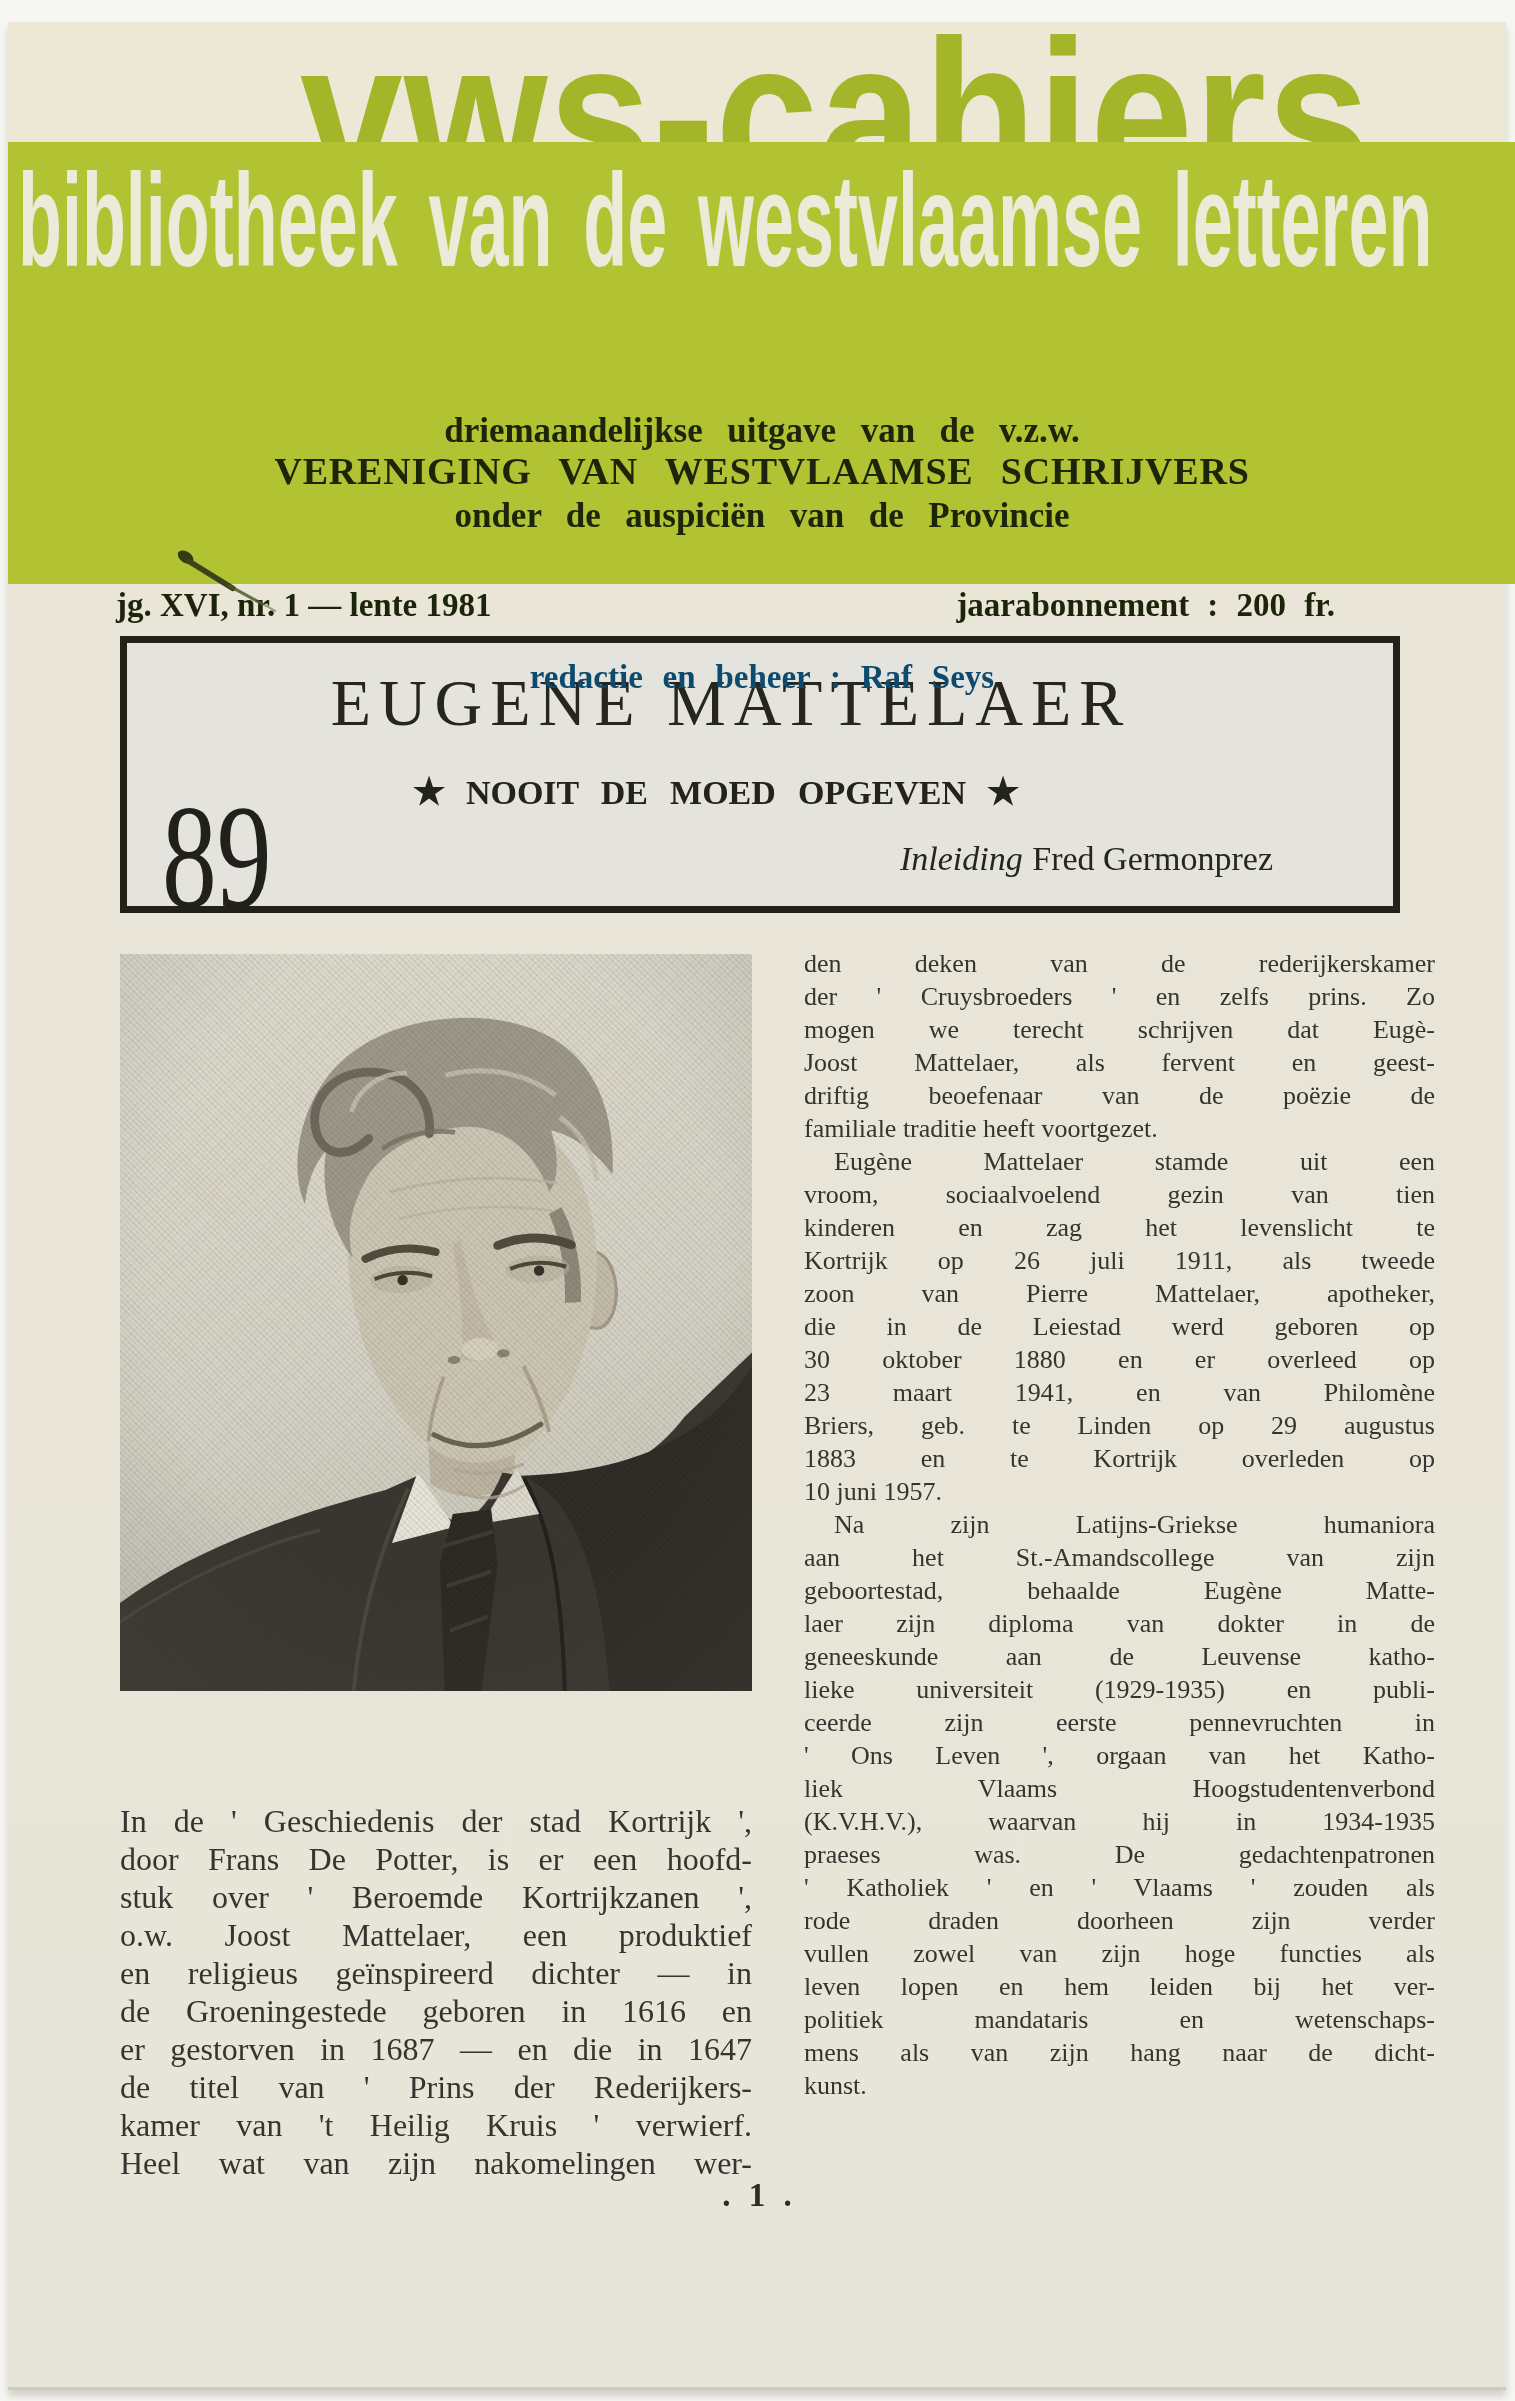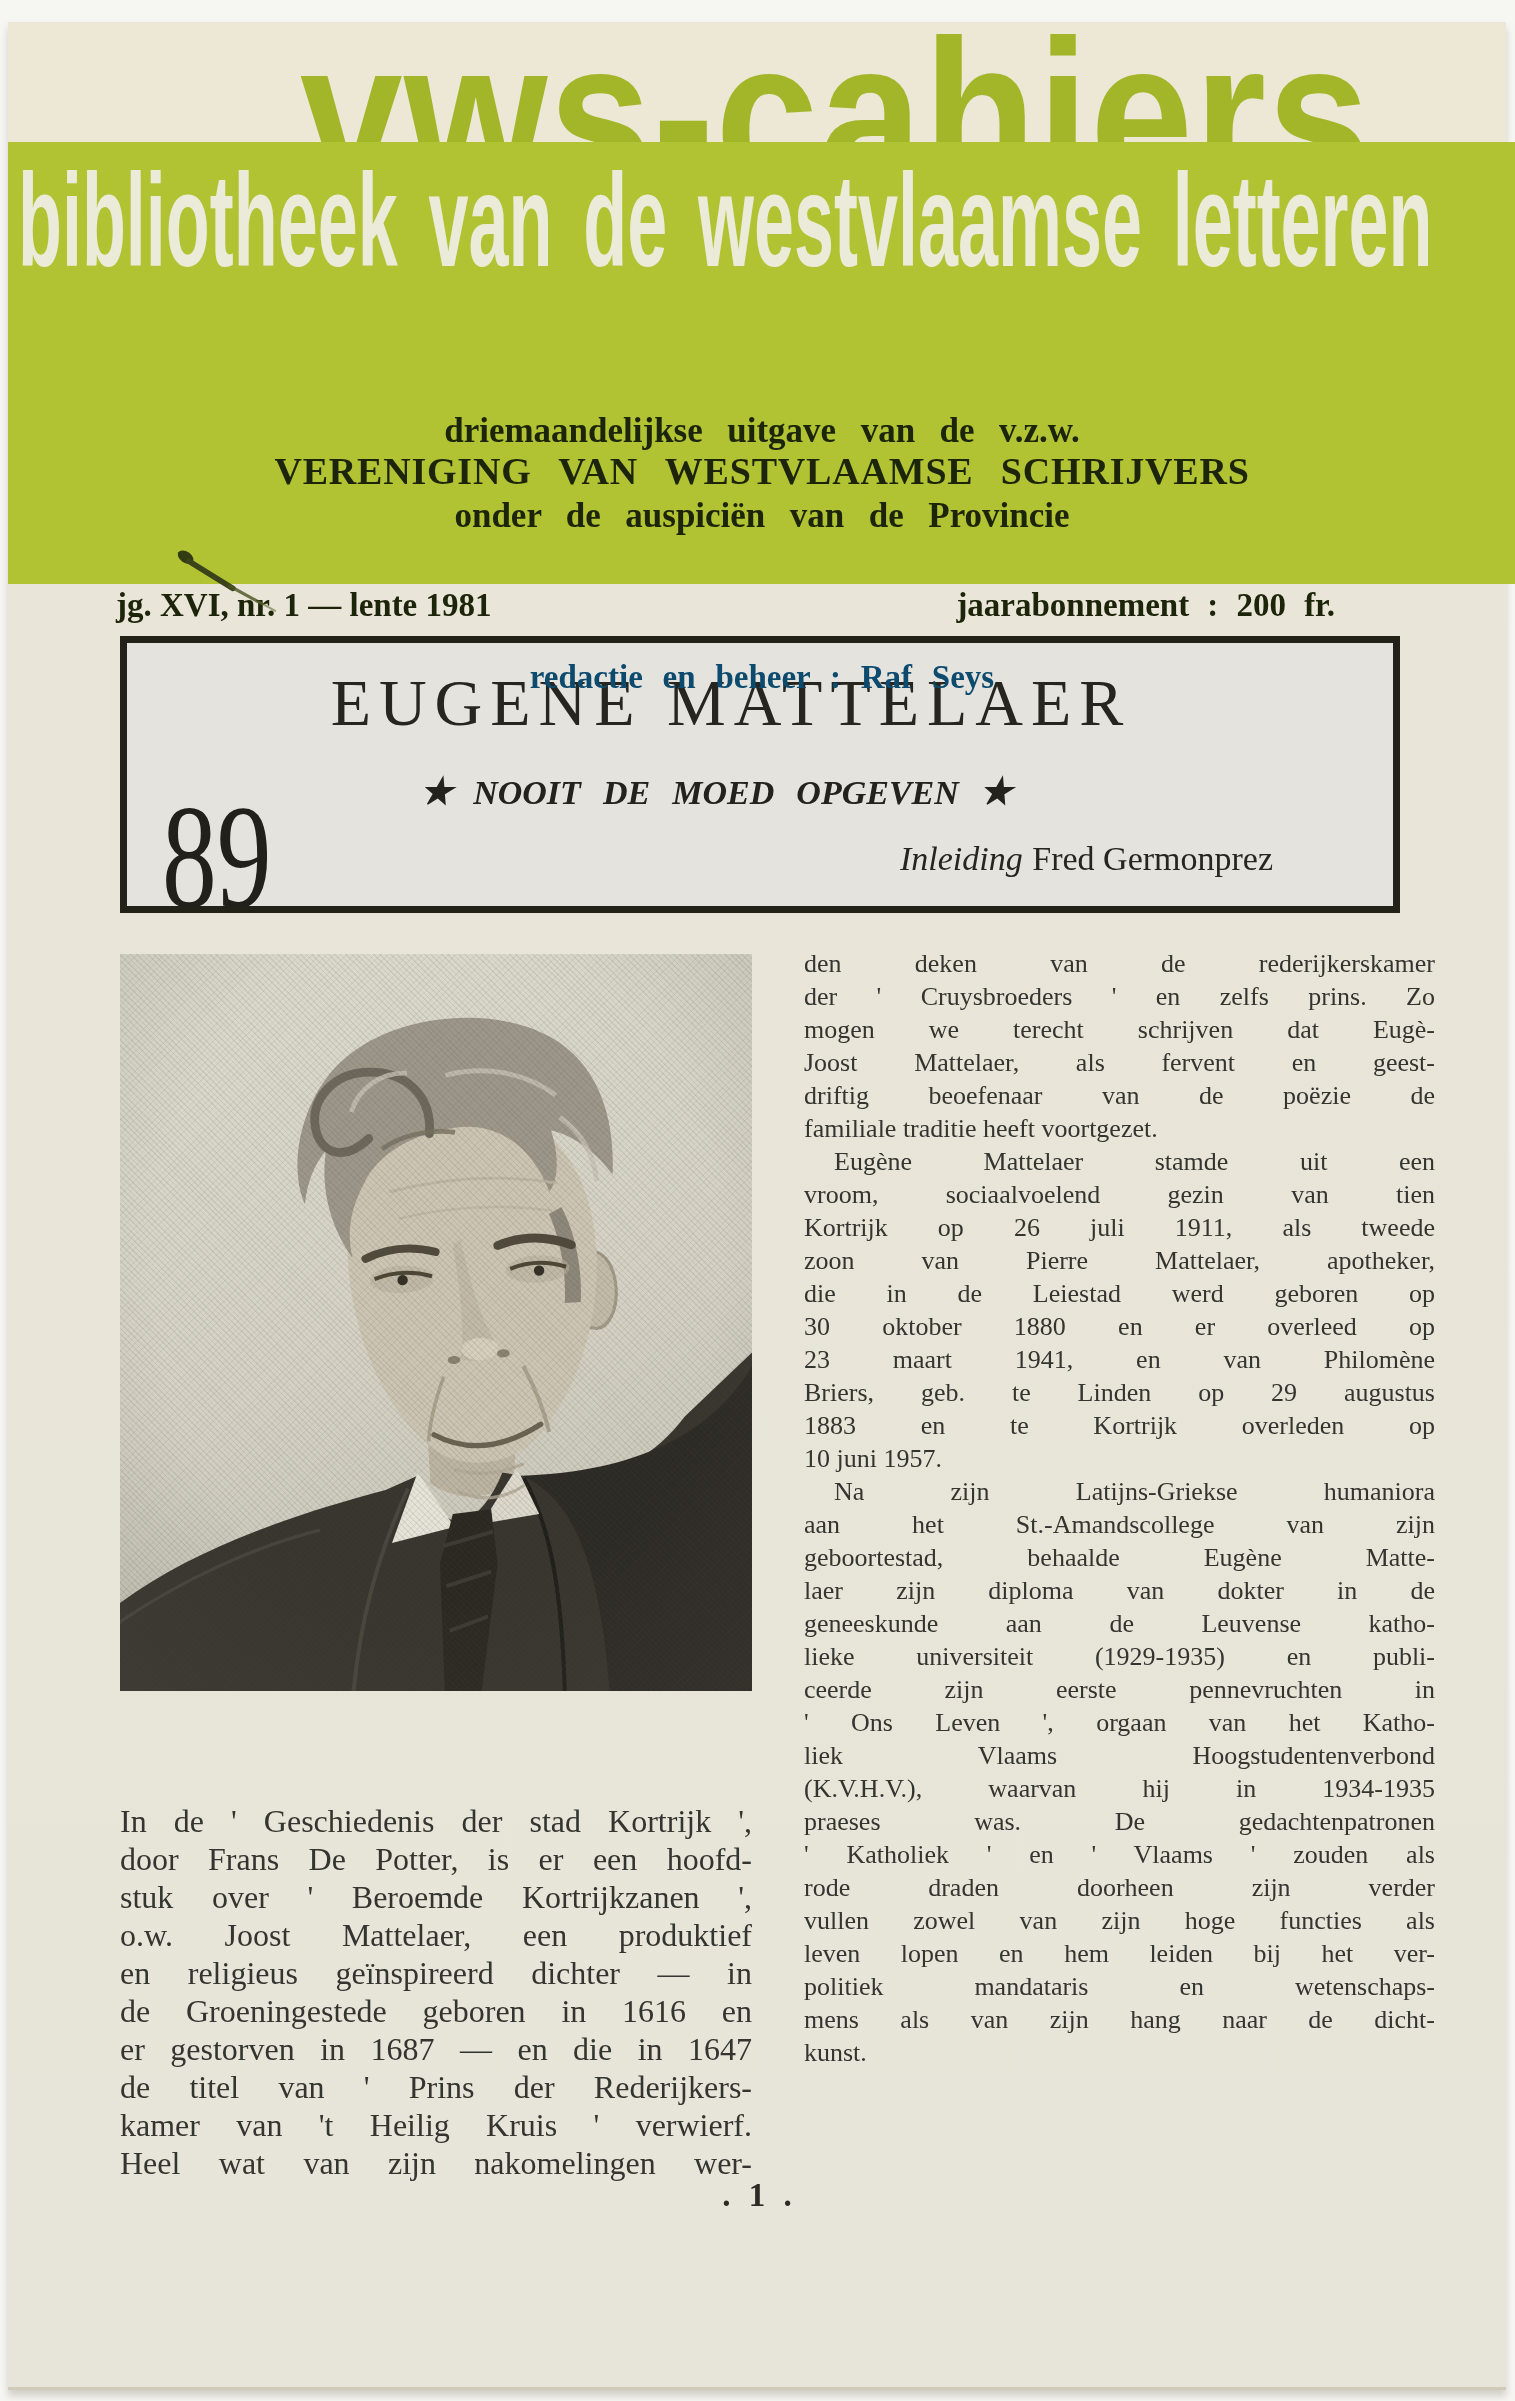--- a/index.html
+++ b/index.html
@@ -28,21 +28,21 @@
            font-size:33px;font-weight:bold;line-height:1;word-spacing:.35em;white-space:nowrap;}
   .penmark{position:absolute;left:164px;top:404px;z-index:3;}
 
   
   .tbox{position:absolute;left:112px;top:614px;width:1266px;height:263px;
         background:#e4e3dd;border:7.2px solid #232219;}
   .tbox-title{position:absolute;left:0;top:27px;width:100%;padding-right:58px;box-sizing:border-box;
               text-align:center;font-size:66px;line-height:1;letter-spacing:8px;color:#26251f;white-space:nowrap;}
   .tbox-motto{position:absolute;left:0;top:130px;width:100%;padding-right:88px;box-sizing:border-box;
               text-align:center;font-size:34px;line-height:1;font-weight:bold;color:#23221c;
-              word-spacing:.4em;white-space:nowrap;font-style:italic;}
+              word-spacing:.4em;white-space:nowrap;}
   .tbox-motto .star{font-size:37px;padding:0 .55em;}
   .tbox-num{position:absolute;left:35px;top:140px;font-size:148px;line-height:1;color:#21201b;
             transform:scaleX(.74);transform-origin:left top;}
   .tbox-credit{position:absolute;right:120px;top:199px;font-size:34px;line-height:1;color:#26251f;white-space:nowrap;}
   .tbox-credit em{font-style:italic;padding-right:.28em;margin-top:44px;}
 
   
   .photo{position:absolute;left:112px;top:932px;width:632px;height:737px;}
   .photo:after{content:"";position:absolute;inset:0;pointer-events:none;
      background:repeating-linear-gradient(45deg,rgba(72,70,60,.10) 0 1.2px,rgba(0,0,0,0) 1.2px 4px),
@@ -172,20 +172,21 @@
       </div>
     <div class="col col-right">
         <div class="line">den deken van de rederijkerskamer</div>
         <div class="line">der ' Cruysbroeders ' en zelfs prins. Zo</div>
         <div class="line">mogen we terecht schrijven dat Eugè-</div>
         <div class="line">Joost Mattelaer, als fervent en geest-</div>
         <div class="line">driftig beoefenaar van de poëzie de</div>
         <div class="line flush">familiale traditie heeft voortgezet.</div>
         <div class="line indent">Eugène Mattelaer stamde uit een</div>
         <div class="line">vroom, sociaalvoelend gezin van tien</div>
+        <div class="line">kinderen en zag het levenslicht te</div>
         <div class="line">Kortrijk op 26 juli 1911, als tweede</div>
         <div class="line">zoon van Pierre Mattelaer, apotheker,</div>
         <div class="line">die in de Leiestad werd geboren op</div>
         <div class="line">30 oktober 1880 en er overleed op</div>
         <div class="line">23 maart 1941, en van Philomène</div>
         <div class="line">Briers, geb. te Linden op 29 augustus</div>
         <div class="line">1883 en te Kortrijk overleden op</div>
         <div class="line flush">10 juni 1957.</div>
         <div class="line indent">Na zijn Latijns-Griekse humaniora</div>
         <div class="line">aan het St.-Amandscollege van zijn</div>

